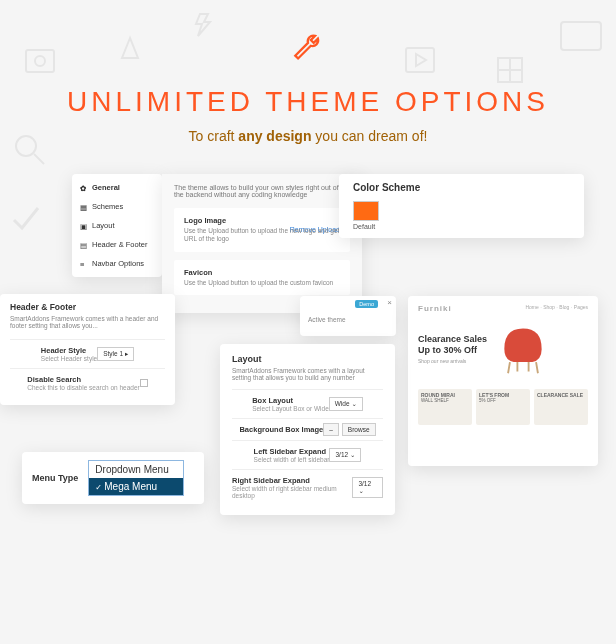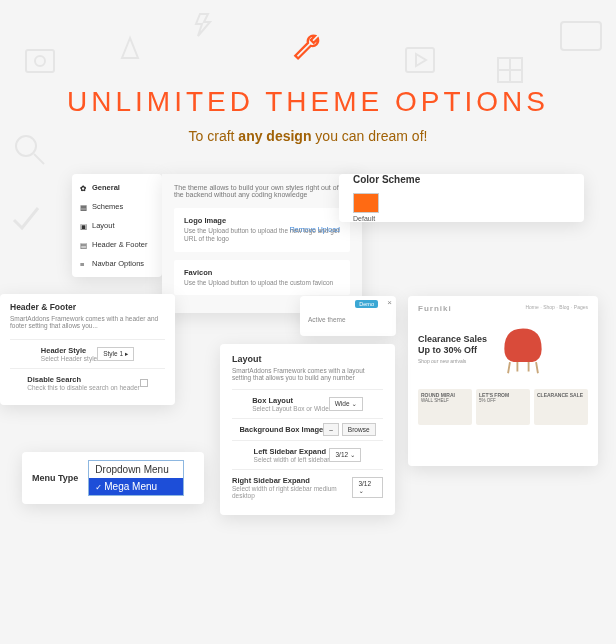--- a/index.html
+++ b/index.html
@@ -22,21 +22,21 @@
 
 
 .settings-panel{left:162px;top:0;width:200px;background:#f8f8f8;padding:10px 12px;font-size:7px;border-radius:0}
 .settings-panel .intro{color:#777;margin-bottom:10px}
 .sec{background:#fff;padding:8px 10px;margin-bottom:8px;border-radius:2px}
 .sec h4{font-size:7.5px;font-weight:700;margin-bottom:2px}
 .sec p{color:#888;font-size:6.5px;line-height:1.3}
 .sec .link{color:#2b7bd6;font-size:7px;float:right;margin-top:-18px}
 
 
-.color-panel{right:32px;top:0;width:245px;padding:0 14px}
+.color-panel{right:32px;top:0;width:245px;padding:8px 14px}
 .color-panel h3{font-size:10px;font-weight:700;margin-bottom:8px}
 .swatch{width:26px;height:20px;background:#ff6a13;border:1px solid #ccc;margin-bottom:2px}
 .sw-label{font-size:7px;color:#555}
 
 
 .hf-panel{left:0;top:120px;width:175px;padding:8px 10px}
 .hf-panel h3{font-size:8.5px;font-weight:700;margin-bottom:3px}
 .hf-panel .desc{font-size:6.5px;color:#888;margin-bottom:10px}
 .row{display:flex;justify-content:center;align-items:center;padding:6px 0;border-top:1px solid #eee;font-size:7px}
 .row .lbl b{display:block;font-size:7.5px}
@@ -67,21 +67,21 @@
 .chair{width:56px;height:56px}
 .tiles{display:flex;gap:4px}
 .tile{flex:1;height:36px;background:#f2efe9;border-radius:2px;font-size:4.5px;padding:3px;color:#666;position:relative}
 .tile b{font-size:5px;display:block}
 
 
 .menu-panel{left:22px;top:278px;width:182px;padding:8px 10px;display:flex;align-items:center;gap:10px}
 .menu-panel .ml{font-size:9px;font-weight:700}
 .dd{position:relative;border:1px solid #8db7e0;background:#fff;font-size:10px;width:96px}
 .dd .opt{padding:3px 6px;cursor:pointer}
-.dd .opt.sel2{background:#1d4ed8;color:#fff}
+.dd .opt.sel2{background:#0c4a6e;color:#fff}
 .dd .opt.sel2::before{content:"✓ ";font-size:8px}
 </style>
 </head>
 <body>
 
 <div class="bg-icons">
 <svg style="left:20px;top:40px" width="40" height="40">
       <rect x="6" y="10" width="28" height="22" rx="2"></rect>
       <circle cx="20" cy="21" r="5"></circle>
     </svg>

